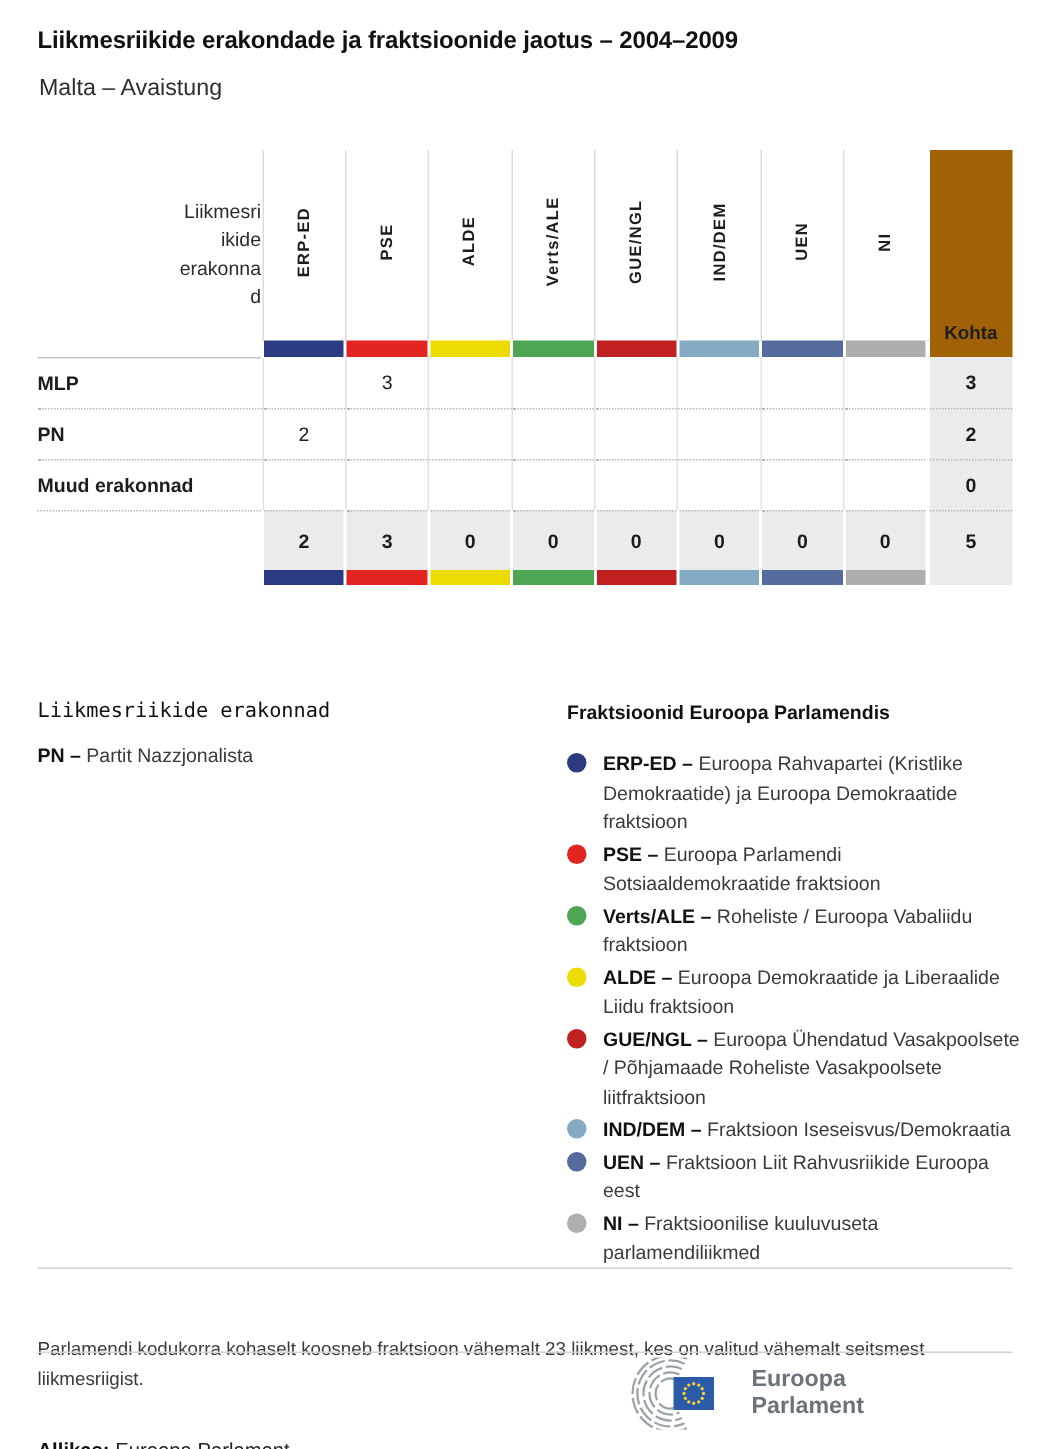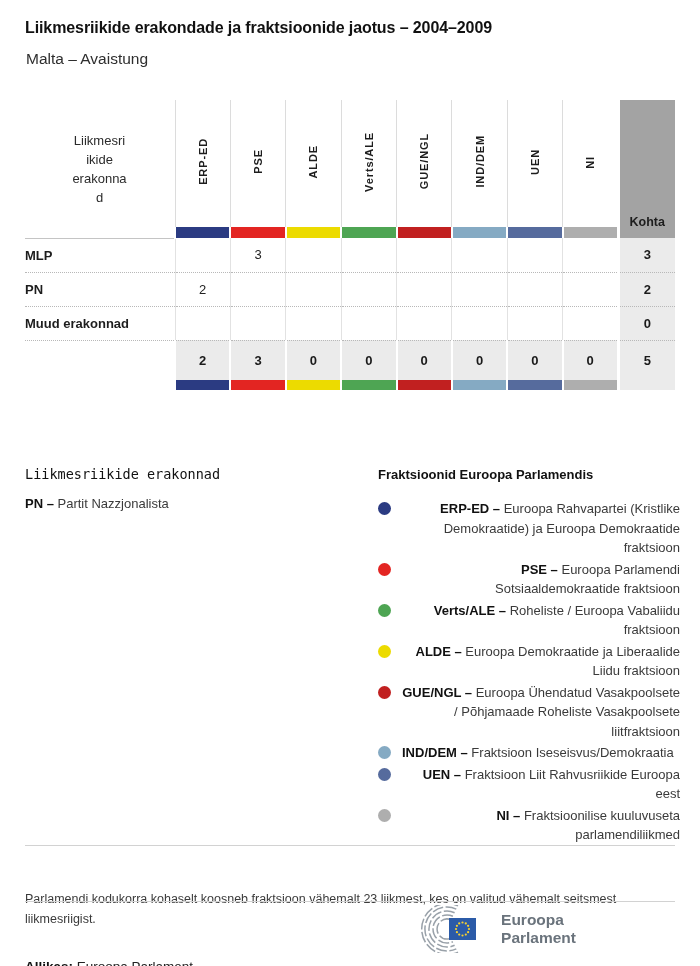--- a/index.html
+++ b/index.html
@@ -24,33 +24,33 @@
     position:absolute; top:100px; left:25px; width:650px;
     border-collapse:collapse; table-layout:fixed;
   }
   col.c-label { width:150px; }
   col.c-kohta { width:57px; }
 
   td, th { padding:0; font-weight:normal; }
 
   .rowhead {
     vertical-align:middle; font-size:13px; line-height:19px; color:#2b2b2b;
-    border-bottom:1px solid #c4c4c4; text-align:center;
+    border-bottom:1px solid #c4c4c4; text-align:right;
   }
   .ghead {
     height:127px; vertical-align:middle; text-align:center;
     border-left:1px solid #dcdcdc; background:#fff;
   }
   .vtext {
     display:inline-block; writing-mode:vertical-rl; transform:rotate(180deg);
     font-size:11px; font-weight:bold; letter-spacing:0.08em; color:#1d1d1d;
     white-space:nowrap;
   }
   .khead {
-    background:#a3a3a3; vertical-align:bottom; text-align:center;
+    background:#a16207; vertical-align:bottom; text-align:center;
     padding-bottom:9px; font-size:12.5px; font-weight:bold; color:#1d1d1d;
     border-left:3px solid #ffffff;
   }
   tr.r-bar  td.bar { height:11px; border-left:2px solid #fff; }
   tr.r-bar2 td.bar { height:10px; border-left:2px solid #fff; }
 
   tr.r-data td { border-bottom:1px dotted #b8b8b8; height:34px; }
   tr.r-data td.rlabel { font-weight:bold; font-size:13px; color:#1d1d1d; }
   tr.r-data td.cell   { text-align:center; font-size:13px; color:#222; border-left:1px solid #e2e2e2; }
   tr.r-data td.kcell  { background:#ebebeb; text-align:center; font-size:13px; font-weight:bold; border-left:3px solid #fff; }
@@ -66,21 +66,21 @@
   .legend-left { position:absolute; top:466px; left:25px; width:330px; }
   .legend-left h2 {
     font-family:"DejaVu Sans Mono", monospace; font-size:13.5px; font-weight:normal;
     color:#111; margin-bottom:15px; letter-spacing:0;
   }
   .pitem { font-size:13px; color:#3a3a3a; margin-bottom:9px; line-height:13px; }
   .pitem b { color:#111; }
 
   .legend-right { position:absolute; top:467px; left:378px; width:302px; }
   .legend-right h2 { font-size:13px; font-weight:bold; color:#111; margin-bottom:17px; }
-  .gitem { display:flex; align-items:flex-start; margin-bottom:2px;text-align:right; }
+  .gitem { display:flex; align-items:flex-start; margin-bottom:2px; }
   .dot { width:13px; height:13px; border-radius:50%; flex:0 0 13px; margin:3px 11px 0 0; }
   .gtext { font-size:13px; line-height:19.5px; color:#3a3a3a; }
   .gtext b { color:#111; }
 
   
   .rule { position:absolute; left:25px; width:650px; border:none; border-top:1px solid #d2d2d2; }
   .rule-1 { top:845px; }
   .rule-2 { top:901px; }
   .footnote {
     position:absolute; top:856px; left:25px; width:630px;

